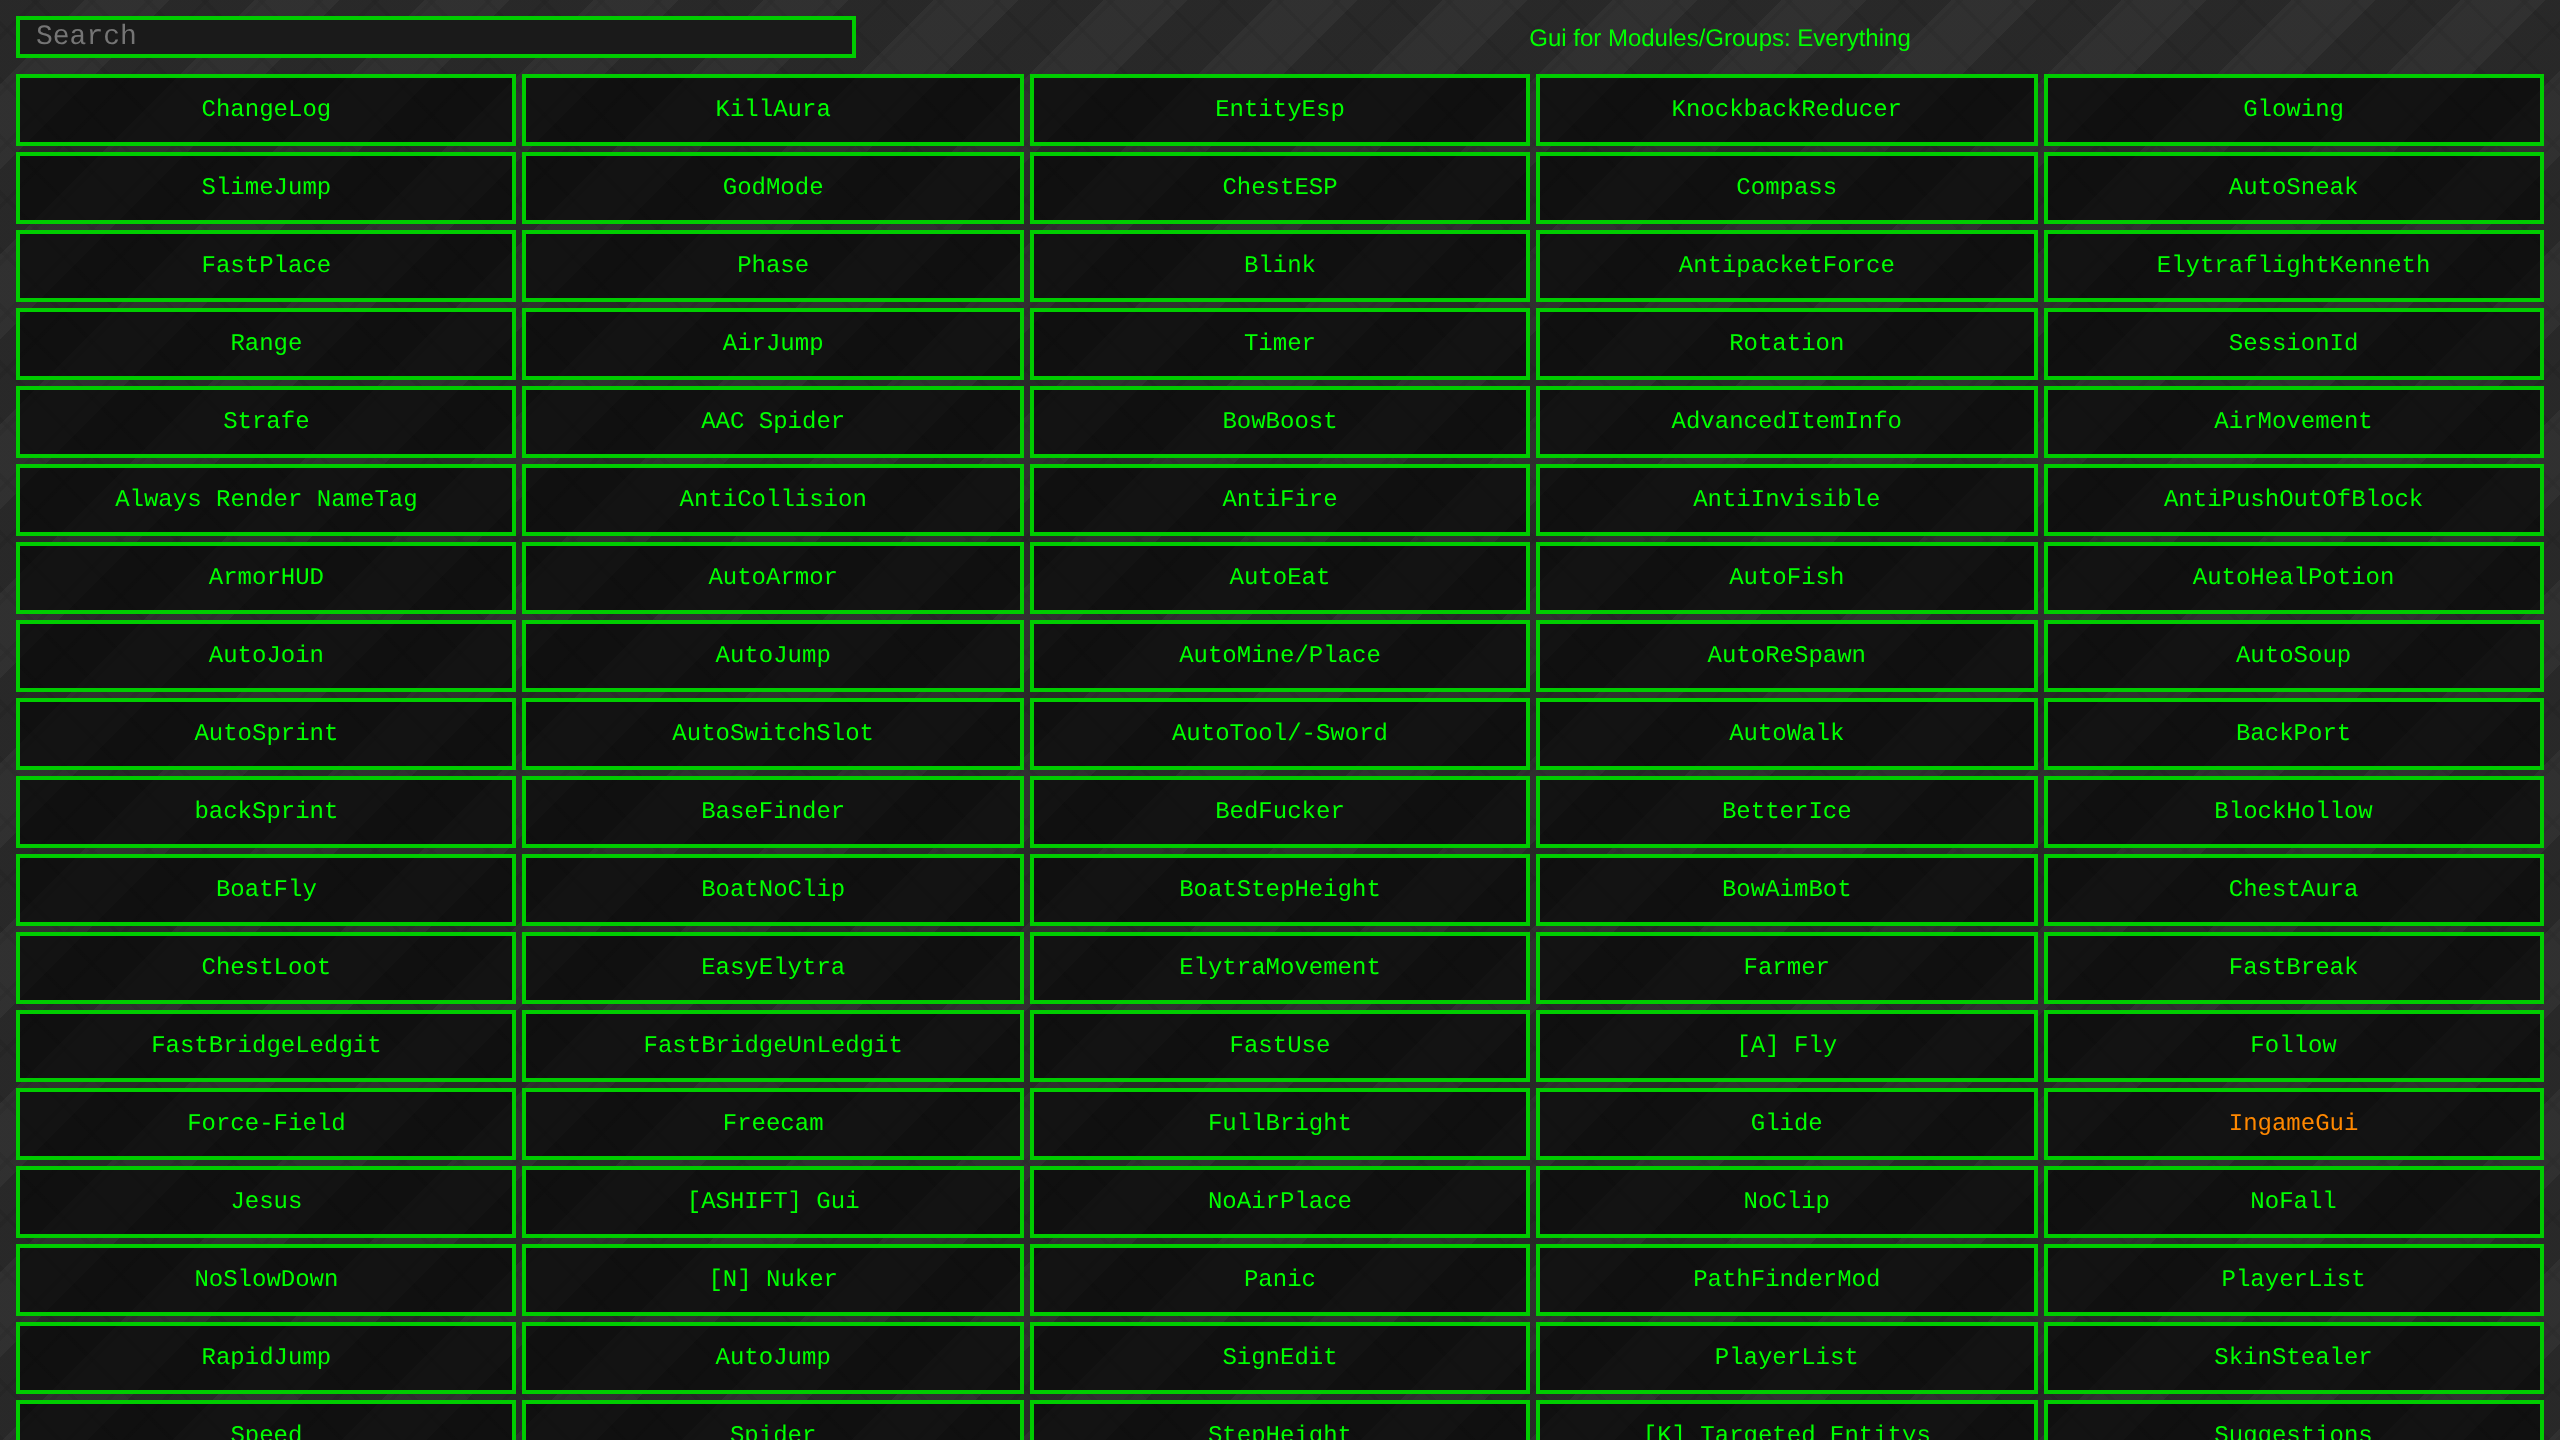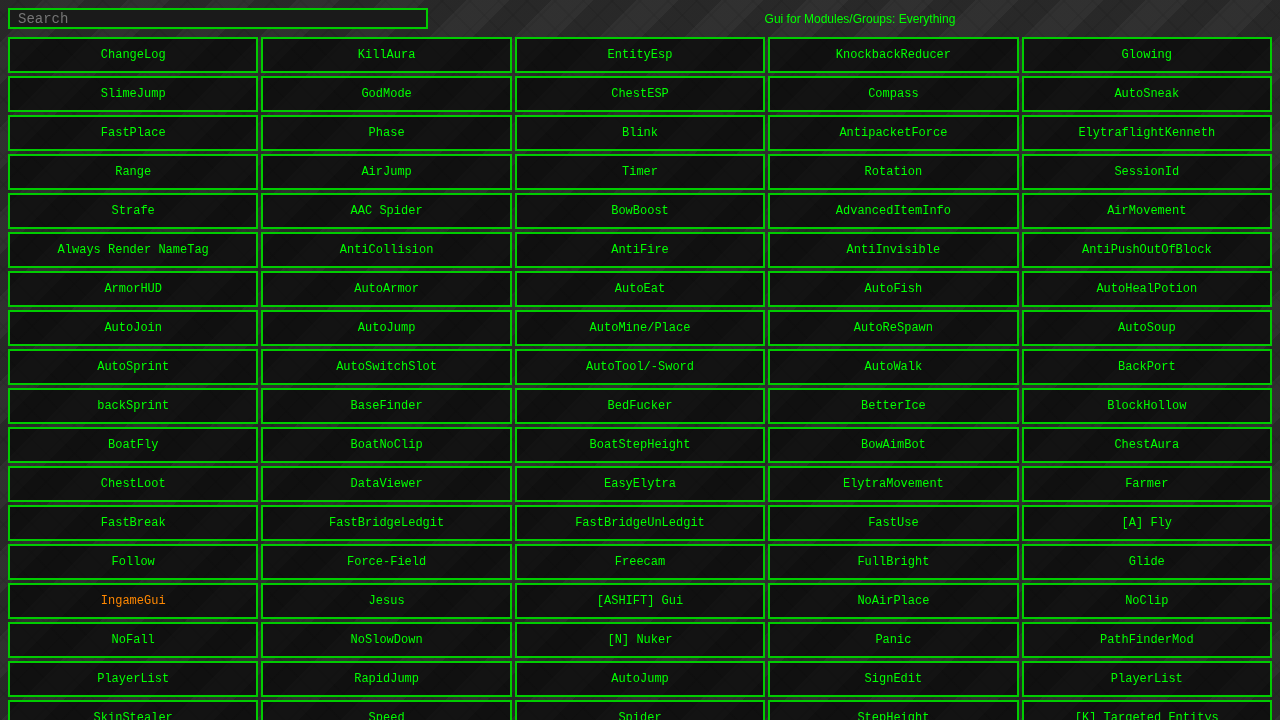--- a/index.html
+++ b/index.html
@@ -145,21 +145,20 @@
       <div class="btn">BaseFinder</div>
       <div class="btn">BedFucker</div>
       <div class="btn">BetterIce</div>
       <div class="btn">BlockHollow</div>
       <div class="btn">BoatFly</div>
       <div class="btn">BoatNoClip</div>
       <div class="btn">BoatStepHeight</div>
       <div class="btn">BowAimBot</div>
       <div class="btn">ChestAura</div>
       <div class="btn">ChestLoot</div>
-      <div class="btn">DataViewer</div>
       <div class="btn">EasyElytra</div>
       <div class="btn">ElytraMovement</div>
       <div class="btn">Farmer</div>
       <div class="btn">FastBreak</div>
       <div class="btn">FastBridgeLedgit</div>
       <div class="btn">FastBridgeUnLedgit</div>
       <div class="btn">FastUse</div>
       <div class="btn">[A] Fly</div>
       <div class="btn">Follow</div>
       <div class="btn">Force-Field</div>

